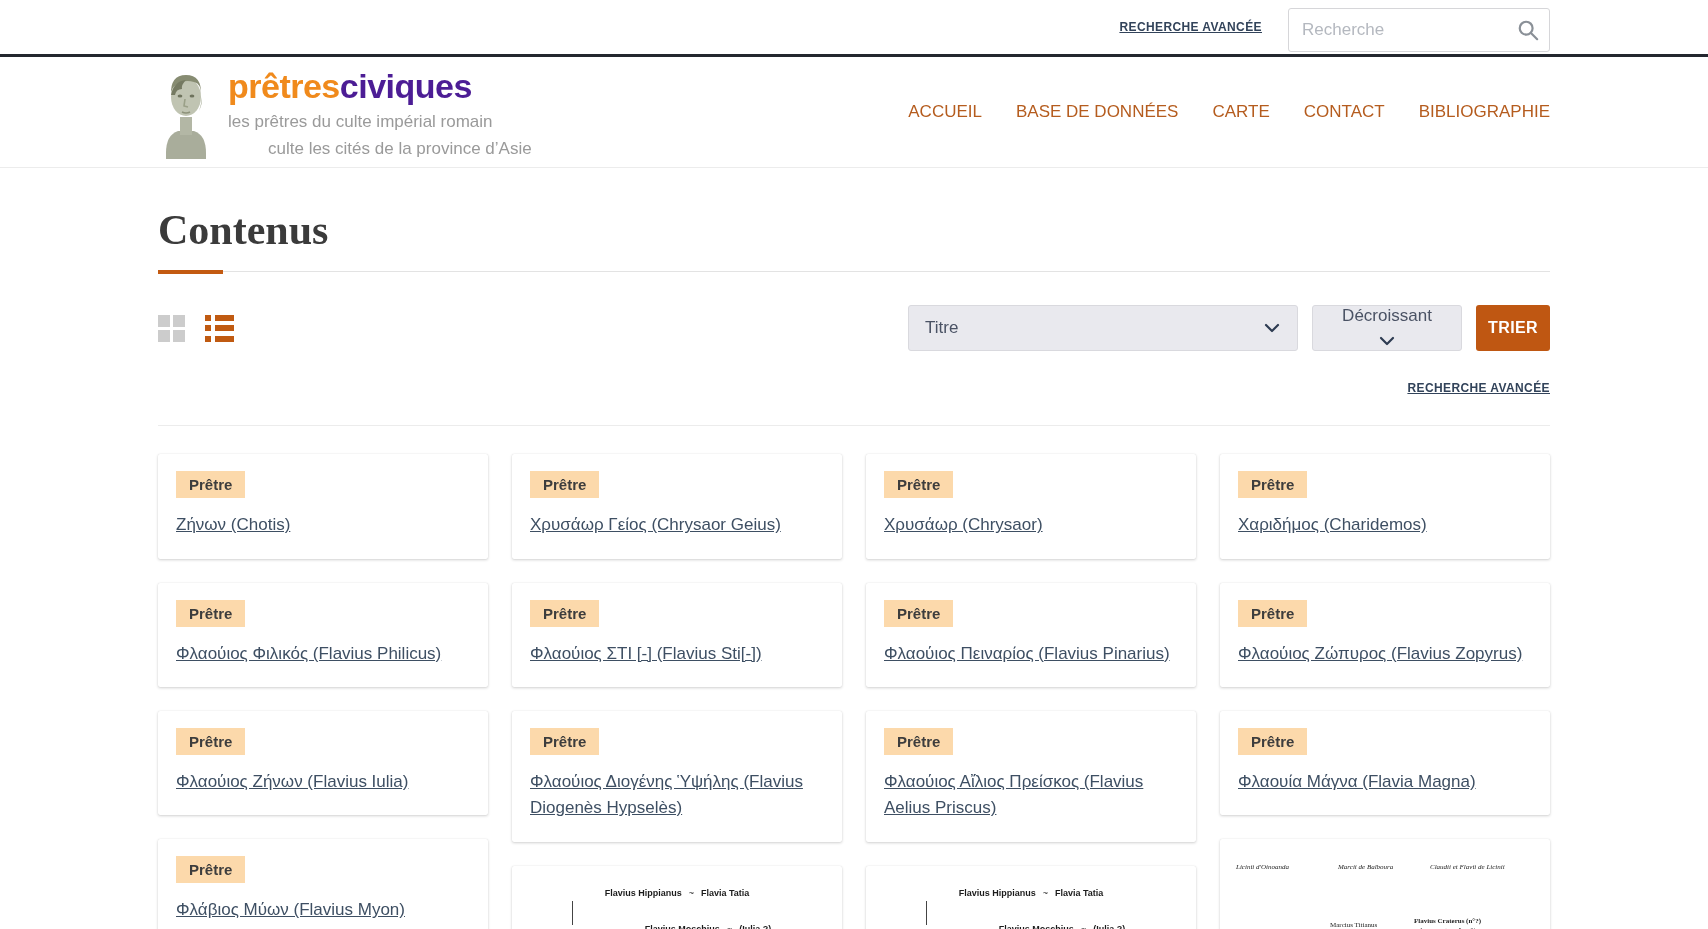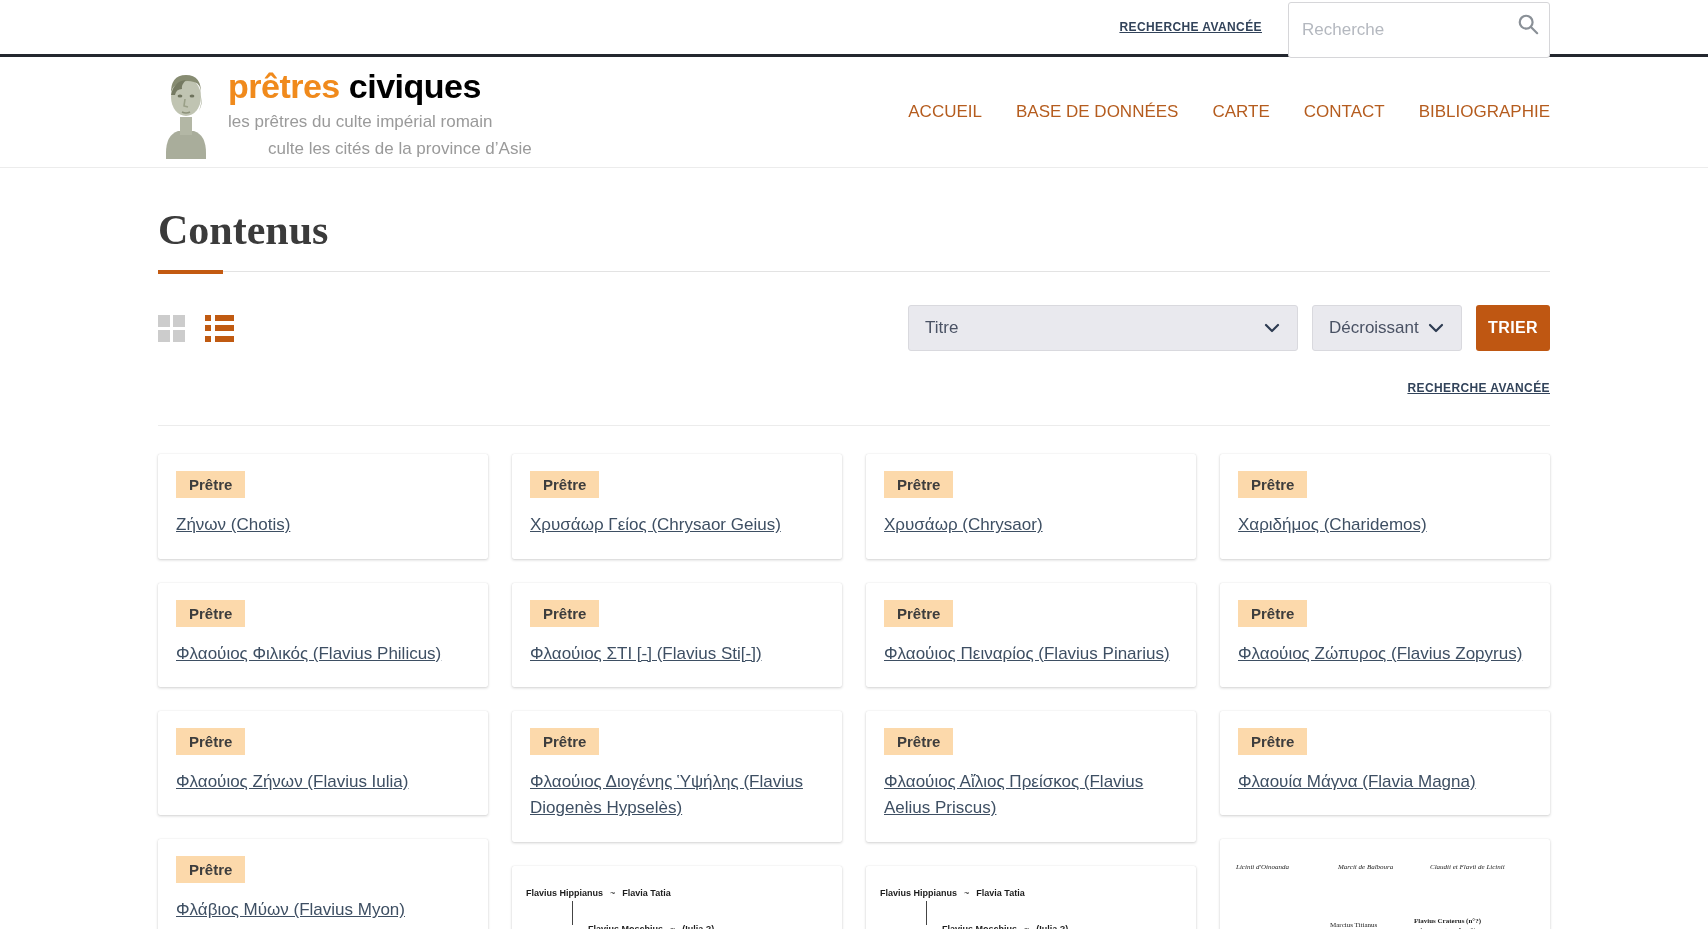--- a/index.html
+++ b/index.html
@@ -5,36 +5,36 @@
   * { margin:0; padding:0; box-sizing:border-box; }
   html,body { width:1708px; height:929px; overflow:hidden; background:#ffffff;
               font-family:"Liberation Sans", sans-serif; }
   .container { width:1392px; margin:0 auto; }
 
   
   .topbar { height:57px; border-bottom:3px solid #23272f; display:flex;
             align-items:center; justify-content:flex-end; padding-right:158px; }
   .adv-link { font-size:12px; font-weight:bold; letter-spacing:.4px; color:#32435a;
               text-decoration:underline; cursor:pointer; margin-right:26px; white-space:nowrap; }
-  .searchbox { position:relative; width:262px; height:56px; margin-top:5px; }
+  .searchbox { position:relative; width:262px; height:44px; margin-top:5px; }
   .searchbox input { width:100%; height:100%; border:1px solid #d6d6d9; border-radius:3px;
               padding:0 40px 0 13px; font-size:17px; color:#555; outline:none;
               font-family:"Liberation Sans", sans-serif; }
   .searchbox input::placeholder { color:#b4b8bf; }
   .search-ic { position:absolute; right:11px; top:11px; width:22px; height:22px; cursor:pointer; }
 
   
   .header { height:111px; border-bottom:1px solid #ececec; display:flex; align-items:center; }
   .header-inner { width:1392px; margin:0 auto; display:flex; align-items:center; }
   .brand { display:flex; align-items:flex-start; cursor:pointer; }
   .bust { width:56px; height:90px; margin-top:4px; }
   .brand-text { margin-left:14px; padding-top:4px; }
   .brand-title { font-size:34px; font-weight:bold; letter-spacing:-.5px; line-height:1; }
   .brand-title .t1 { color:#f08a1c; }
-  .brand-title .t2 { color:#000000; margin-left:9px; }
+  .brand-title .t2 { color:#4c1d95; }
   .tagline1 { font-size:17px; color:#9a9a9a; margin-top:9px; }
   .tagline2 { font-size:17px; color:#9a9a9a; margin-top:7px; margin-left:40px; }
   .nav { margin-left:auto; display:flex; gap:34px; align-items:center; }
   .nav-item { font-size:17px; color:#b55c1e; cursor:pointer; white-space:nowrap; }
 
   
   .page-title { font-family:"Liberation Serif", serif; font-size:42px; color:#3b3b3b;
                 margin-top:37px; line-height:1.2; }
   .rule { margin-top:15px; height:4px; position:relative; }
   .rule .gray { position:absolute; left:0; right:0; top:1px; height:1px; background:#e3e3e3; }
@@ -49,21 +49,21 @@
   .ic-list { width:29px; height:27px; display:flex; flex-direction:column;
              justify-content:space-between; cursor:pointer; }
   .ic-list .row { display:flex; justify-content:space-between; height:6px; }
   .ic-list .sq { width:6px; background:#c05a11; }
   .ic-list .bar { width:19px; background:#c05a11; }
   .sorters { margin-left:auto; display:flex; align-items:center; gap:14px; }
   .select { height:46px; background:#e9e9ee; border:1px solid #d9d9de; border-radius:3px;
             display:flex; align-items:center; padding:0 16px; cursor:pointer;
             font-size:17px; color:#4a5264; }
   .select.field { width:390px; }
-  .select.dir { width:150px; }
+  .select.dir { width:150px;flex-direction:column; }
   .select .lbl { flex:1; }
   .chev { width:18px; height:18px; flex:0 0 auto; }
   .btn-sort { height:46px; width:74px; background:#bf5712; border:none; border-radius:3px;
               color:#ffffff; font-weight:bold; font-size:16px; letter-spacing:.4px;
               cursor:pointer; font-family:"Liberation Sans", sans-serif; }
   .adv-row { display:flex; justify-content:flex-end; margin-top:30px; }
   .divider { margin-top:30px; height:1px; background:#ececec; }
 
   
   .grid { margin-top:28px; display:flex; gap:24px; align-items:flex-start; }
@@ -71,21 +71,21 @@
   .card { background:#ffffff; border-radius:2px; padding:17px 18px 20px;
           box-shadow:0 1px 3px rgba(0,0,0,.18), 0 0 1px rgba(0,0,0,.12); }
   .badge { display:inline-block; background:#fcd9ab; color:#3d3d3d; font-weight:bold;
            font-size:15px; padding:5px 13px; border-radius:0; }
   .card-title { display:inline-block; margin-top:14px; font-size:17px; line-height:1.55;
                 color:#3e4f63; text-decoration:underline; cursor:pointer; }
 
   
   .card.tree { padding:22px 14px; min-height:300px; position:relative; cursor:pointer; }
   .stemma { position:relative; font-size:9px; font-weight:bold; color:#1c1c1c; }
-  .st-row { white-space:nowrap; }
+  .st-row { white-space:nowrap;text-align:center; }
   .st-row .tilde { font-weight:normal; padding:0 7px; }
   .st-row2 { margin-left:62px; margin-top:26px; white-space:nowrap; }
   .vline { position:absolute; width:1px; background:#444; }
   .stemma-cx { position:relative; height:230px; font-family:"Liberation Serif", serif;
                color:#222; overflow:hidden; }
   .cx { position:absolute; white-space:nowrap; font-size:7px; line-height:1.25; }
   .cx.hd { font-style:italic; }
   .cx.bd { font-weight:bold; }
   .cx.ctr { text-align:left; }
 </style>

